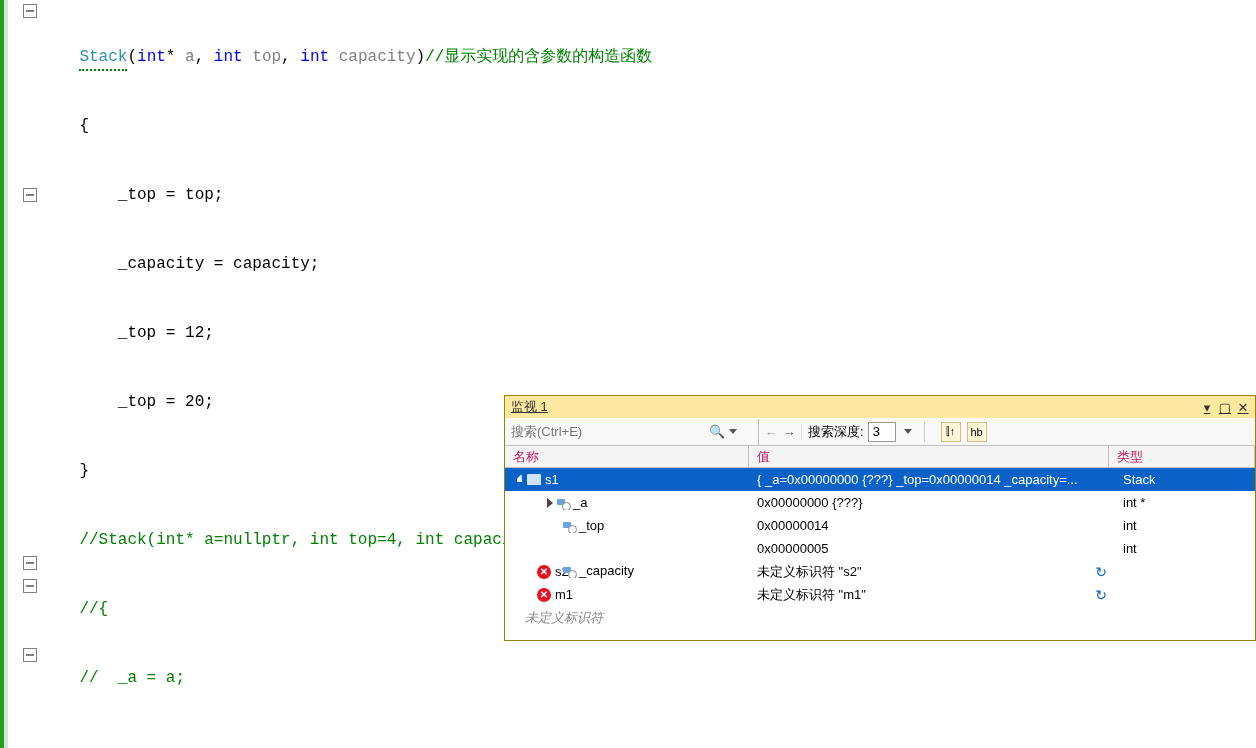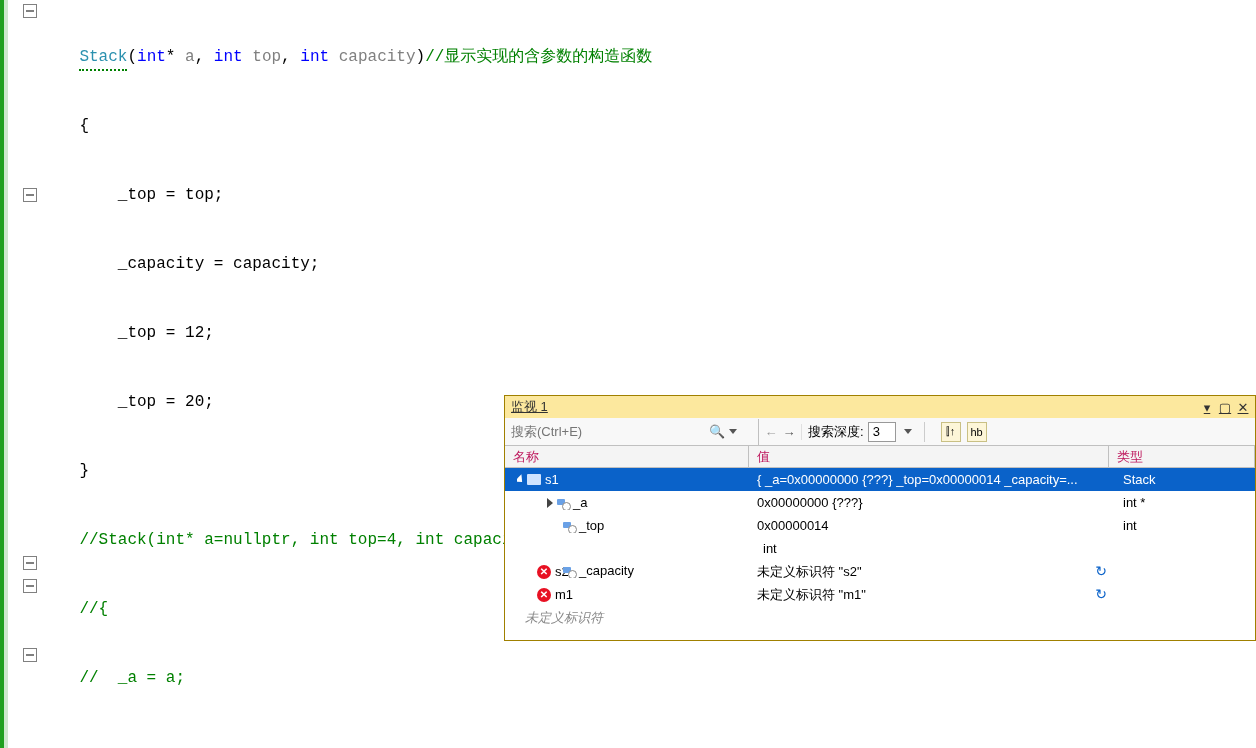--- a/index.html
+++ b/index.html
@@ -71,21 +71,21 @@
   .watch-header .cell { padding:2px 8px; border-right:1px solid #c0c0c0; }
   .col-name { width:244px; }
   .col-value { width:360px; }
   .col-type { flex:1; }
 
   .watch-body { flex:1; background:#fff; overflow:hidden;}
   .watch-row { height:23px; display:flex; align-items:center; padding-left:12px;}
   .watch-row.sel { background:#0a62c9; color:#fff; }
   .watch-row .cell { overflow:hidden; white-space:nowrap; text-overflow:ellipsis;}
   .watch-row .c-name { width:240px; display:flex; align-items:center; gap:4px;}
-  .watch-row .c-value { width:360px; display:flex; gap:6px;}
+  .watch-row .c-value { width:360px; display:flex; align-items:center; gap:6px;}
   .watch-row .c-type { flex:1; padding-left:6px;}
   .tri { width:0; height:0; border-top:5px solid transparent; border-bottom:5px solid transparent; display:inline-block;}
   .tri.closed { border-left:6px solid #444; }
   .tri.open-white { width:0;height:0; border-left:6px solid #fff; border-top:5px solid transparent; border-bottom:5px solid transparent; transform:rotate(45deg);}
   .struct-icon { width:14px; height:11px; background:#4a7ecc; border-radius:1px; position:relative;}
   .struct-icon.white { background:#cfe3ff; }
   .field-icon { width:12px; height:12px; position:relative; }
   .field-icon::before{content:"";position:absolute;left:0;top:2px;width:8px;height:6px;background:#6aa1e6;border-radius:1px;}
   .field-icon::after{content:"";position:absolute;right:-2px;bottom:-2px;width:7px;height:7px;border-radius:50%;background:#fff;border:1px solid #888;}
   .err-icon { width:14px; height:14px; border-radius:50%; background:#e81123; color:#fff; display:flex; align-items:center; justify-content:center; font-size:10px; font-weight:bold;}
@@ -212,20 +212,23 @@
           <span>0x00000014</span>
         </div>
       <div class="cell c-type"><span>int</span></div>
     </div>
 
     <div class="watch-row">
       <div class="cell c-name" style="padding-left:46px;margin-top:44px;">
         <span class="field-icon"></span>
         <span>_capacity</span>
       </div>
+      <div class="cell c-value">
+          <span>0x00000005</span>
+        </div>
       <div class="cell c-type"><span>int</span></div>
     </div>
 
     <div class="watch-row">
       <div class="cell c-name" style="padding-left:20px;">
         <span class="err-icon">✕</span>
         <span>s2</span>
       </div>
       <div class="cell c-value">
         <span>未定义标识符 "s2"</span>

